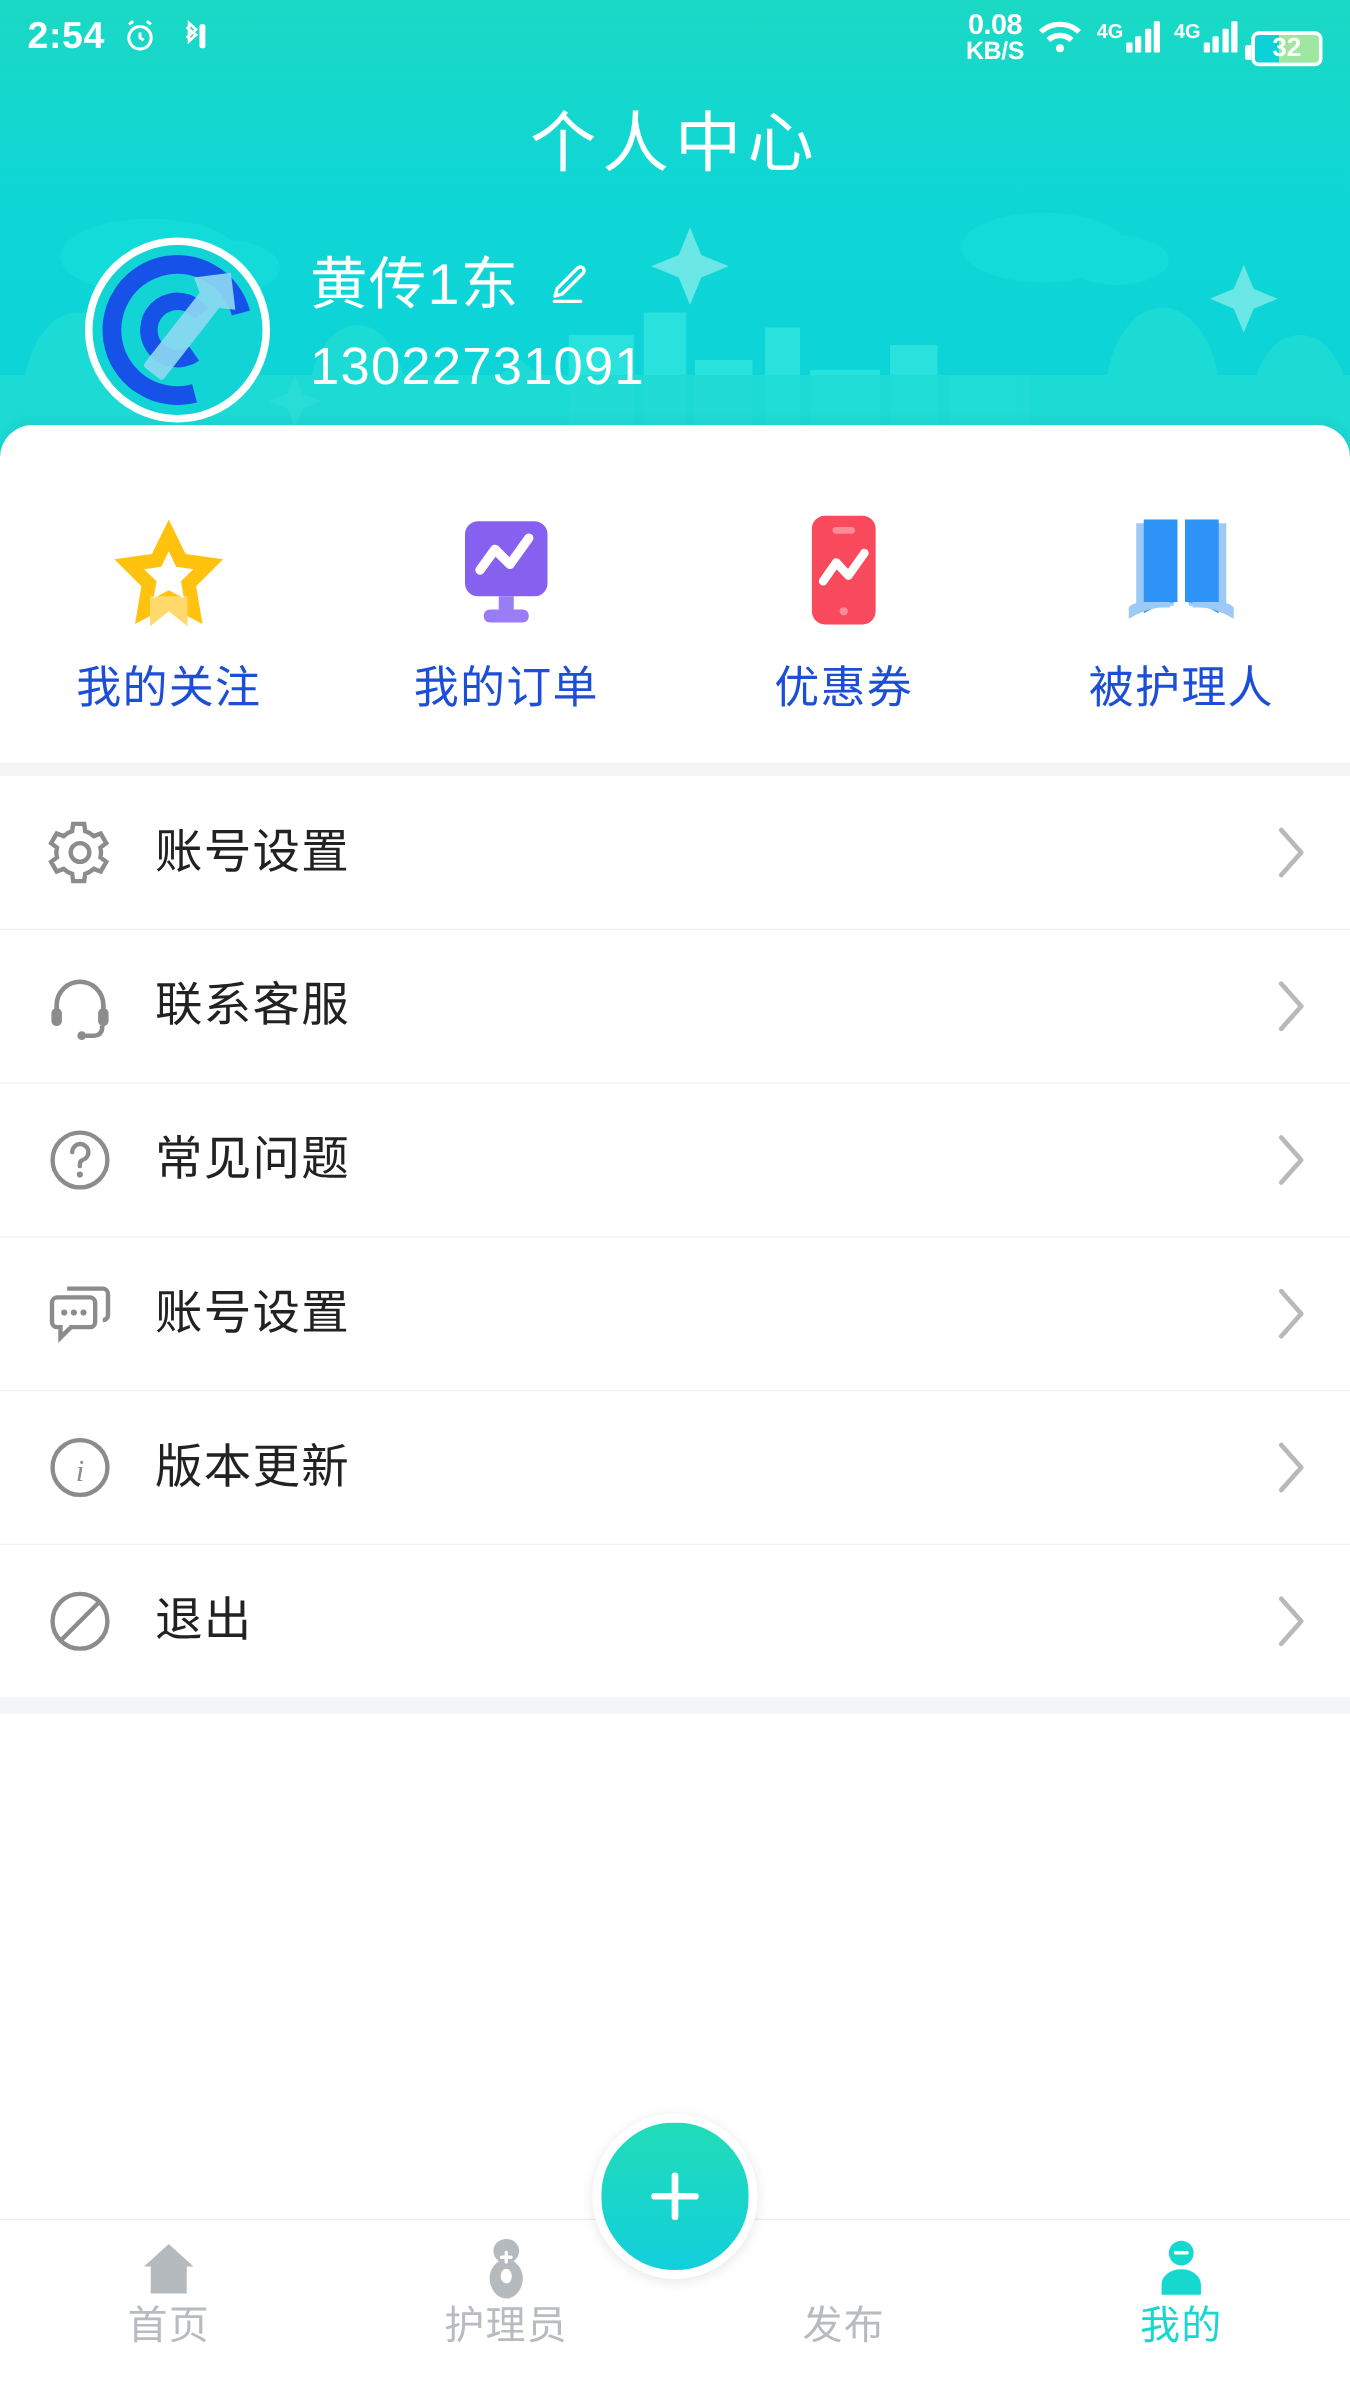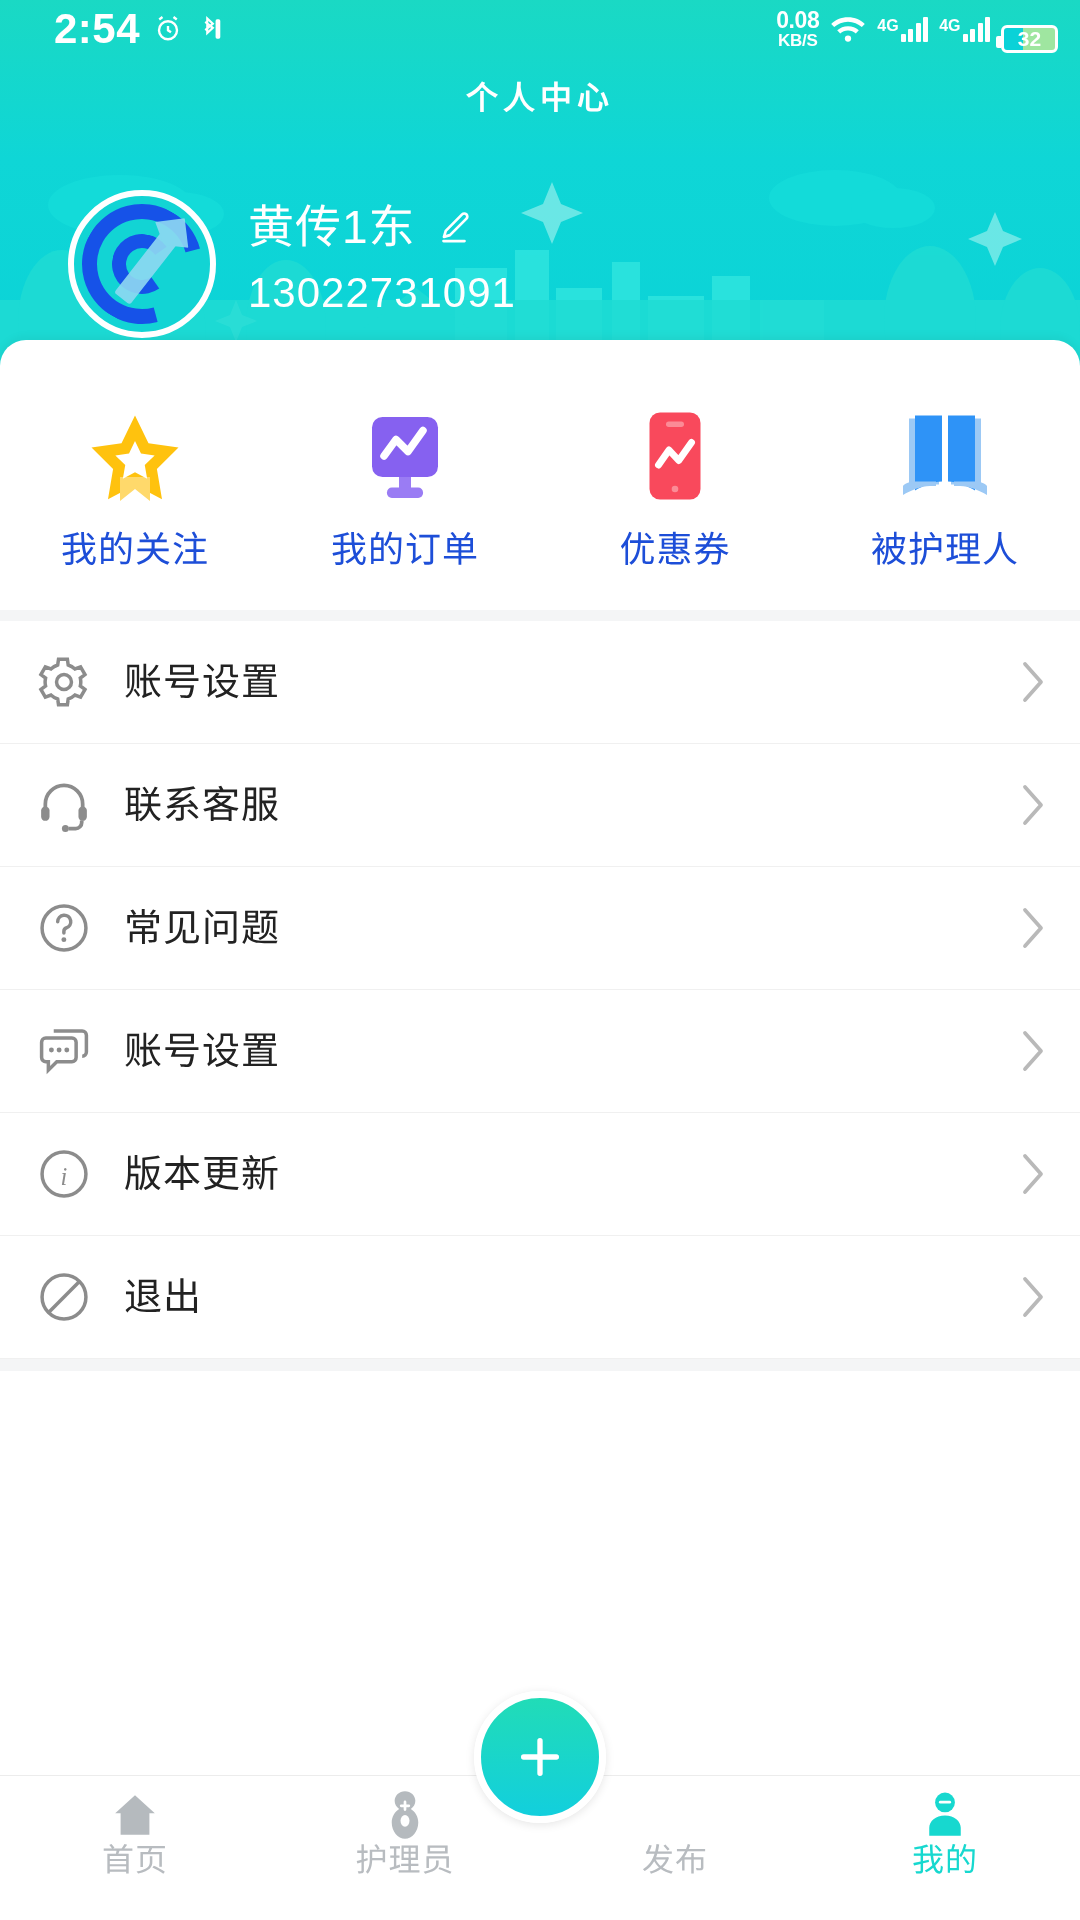--- a/index.html
+++ b/index.html
@@ -20,44 +20,44 @@
     overflow:hidden;
   }
   .hdr-deco { position:absolute; left:0; top:0; width:1080px; height:420px; }
 
   .statusbar {
     position:absolute; top:0; left:0; width:1080px; height:58px;
     display:flex; align-items:center; justify-content:space-between;
     padding:0 22px; color:#ffffff; z-index:6;
   }
   .sb-left { display:flex; align-items:center; gap:13px; }
-  .sb-time { font-size:42px; font-weight:600; letter-spacing:0.5px; line-height:1;margin-left:32px; }
+  .sb-time { font-size:30px; font-weight:600; letter-spacing:0.5px; line-height:1; }
   .sb-right { display:flex; align-items:center; gap:11px; }
   .sb-net { display:flex; flex-direction:column; align-items:center; line-height:1; }
   .sb-net b { font-size:23px; font-weight:700; letter-spacing:-0.4px; }
-  .sb-net i { font-size:17px; font-weight:700; font-style:normal; letter-spacing:-0.3px; }
+  .sb-net i { font-size:20px; font-weight:700; font-style:normal; letter-spacing:-0.3px; }
   .sb-4g { display:flex; align-items:flex-end; gap:2px; }
   .sb-4g .g { font-size:16px; font-weight:700; align-self:flex-start; margin-top:1px; }
   .bars { display:flex; align-items:flex-end; gap:2.5px; height:26px; }
   .bars span { width:5px; background:#fff; border-radius:1px; }
   .bars span:nth-child(1){height:8px;} .bars span:nth-child(2){height:13px;}
   .bars span:nth-child(3){height:19px;} .bars span:nth-child(4){height:25px;}
   .batt {
     position:relative; width:57px; height:28px; border:3px solid #fff;
     border-radius:6px; display:flex; align-items:center; justify-content:center;
     background:linear-gradient(90deg,#0ad2d8 0 38%, #9fe6a0 38% 100%);
     margin-top:19px;
   }
   .batt::after { content:""; position:absolute; left:-8px; top:8px; width:5px; height:12px;
     background:#fff; border-radius:2px 0 0 2px; }
   .batt b { font-size:21px; font-weight:700; color:#fff; line-height:1; }
 
   .hdr-title {
     position:absolute; top:72px; left:0; width:1080px; text-align:center;
-    color:#fff; font-size:32px; font-weight:700; letter-spacing:5px; z-index:5;
+    color:#fff; font-size:53px; font-weight:400; letter-spacing:5px; z-index:5;
   }
 
   .profile { position:absolute; left:0; top:190px; width:1068px; height:170px; z-index:5;
     display:flex; align-items:flex-start; padding-left:68px; }
   .avatar {
     width:148px; height:148px; border-radius:50%;
     border:6px solid #ffffff; background:#12d4d4;
     position:relative; overflow:hidden; flex:0 0 auto;
   }
   .avatar .ring { position:absolute; border-radius:50%; border-style:solid; border-color:#1652e8; }

